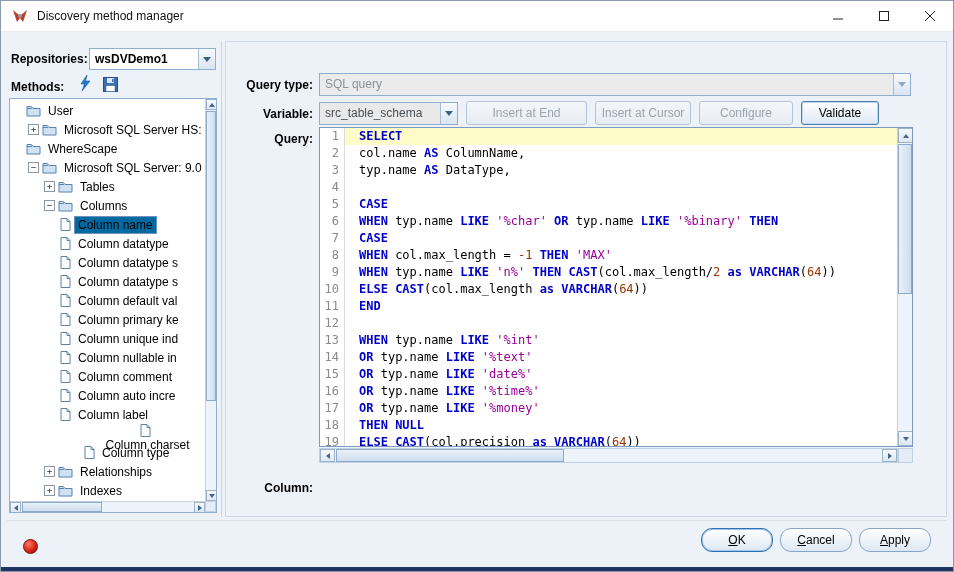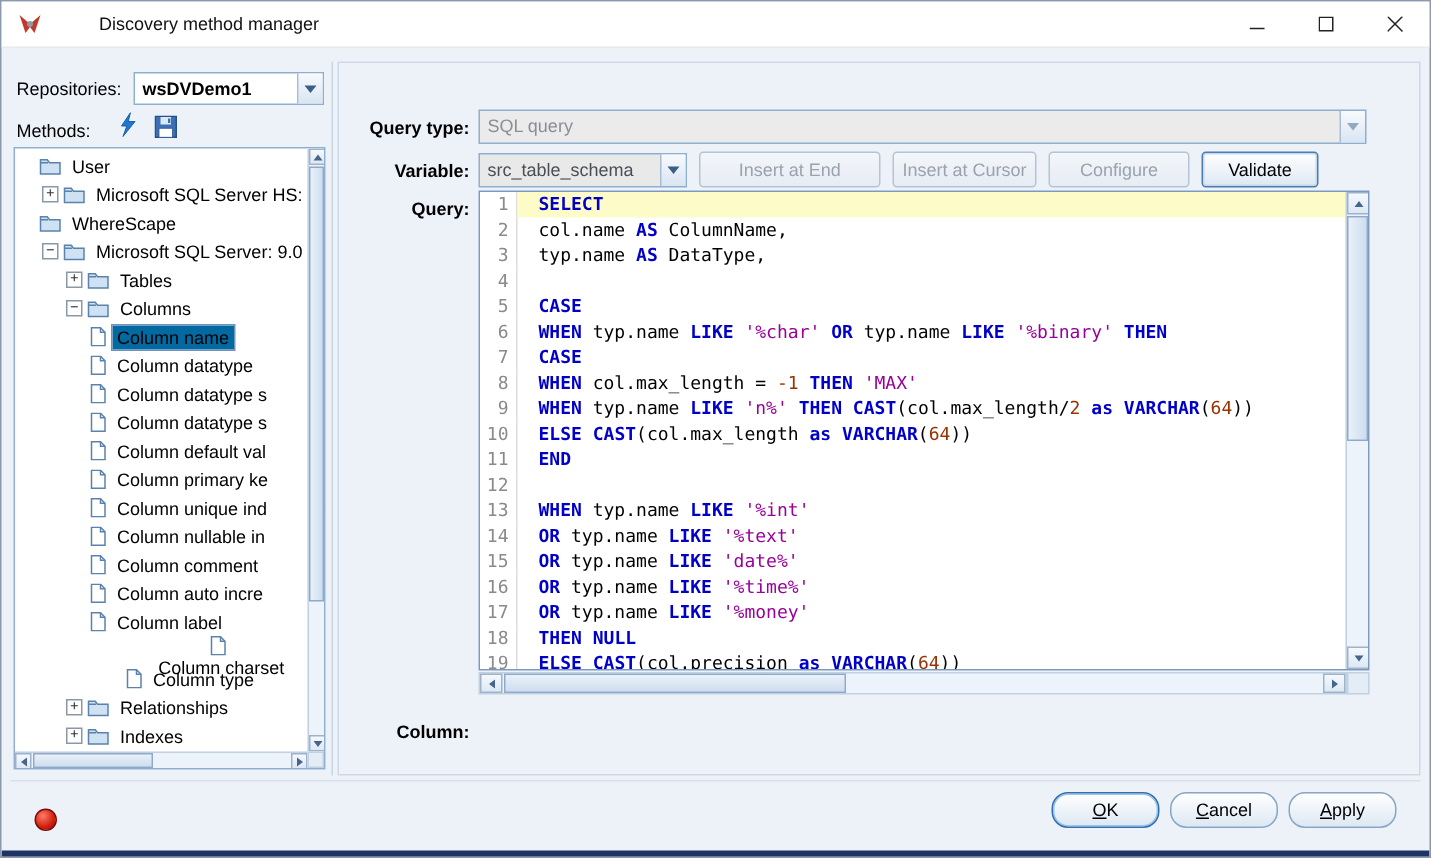--- a/index.html
+++ b/index.html
@@ -4,28 +4,28 @@
 <style>
   * { box-sizing: border-box; margin: 0; padding: 0; }
   html, body { width: 954px; height: 572px; }
   body { font-family: "Liberation Sans", sans-serif; background: #ffffff; }
 
   .window { position: relative; width: 954px; height: 572px; background: #edf2f9;
             border: 1px solid #8b99ad; overflow: hidden; }
 
   
   .titlebar { position: absolute; left: 0; top: 0; right: 0; height: 31px; background: #ffffff;
-              display: flex; align-items: center; border-bottom: 1px solid #e6e9ee; gap: 29px; }
+              display: flex; align-items: center; border-bottom: 1px solid #e6e9ee; }
   .app-icon { margin-left: 10px; display: flex; }
   .win-title { margin-left: 8px; font-size: 12px; color: #111111; }
   .win-controls { margin-left: auto; display: flex; height: 100%; }
   .win-btn { width: 46px; height: 100%; display: flex; align-items: center; justify-content: center; }
 
   
-  .lbl { position: absolute; font-size: 12px; font-weight: normal; color: #000; }
+  .lbl { position: absolute; font-size: 12px; font-weight: bold; color: #000; }
   .combo { position: absolute; display: flex; border: 1px solid #8fafd0; background: #ffffff; height: 22px; }
   .combo .val { flex: 1; padding: 3px 5px 0 5px; font-size: 12px; white-space: nowrap; overflow: hidden; }
   .combo .val.bold { font-weight: bold; }
   .combo .cbtn { width: 17px; background: linear-gradient(#f7fafd, #d9e5f2); border-left: 1px solid #a8bdd4;
                  display: flex; align-items: center; justify-content: center; }
   .combo.disabled { background: #ebebeb; }
   .combo.disabled .val { color: #8a8f96; }
   .combo.grayfield { background: #e9e9e9; }
   .combo.grayfield .val { color: #4a4f55; }
 

